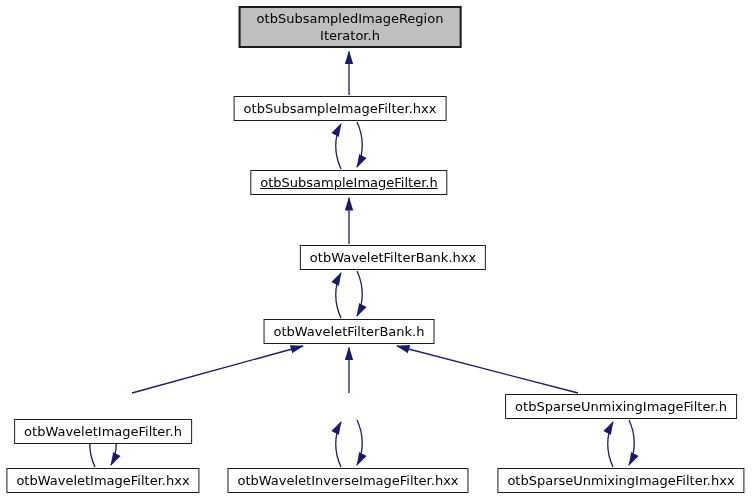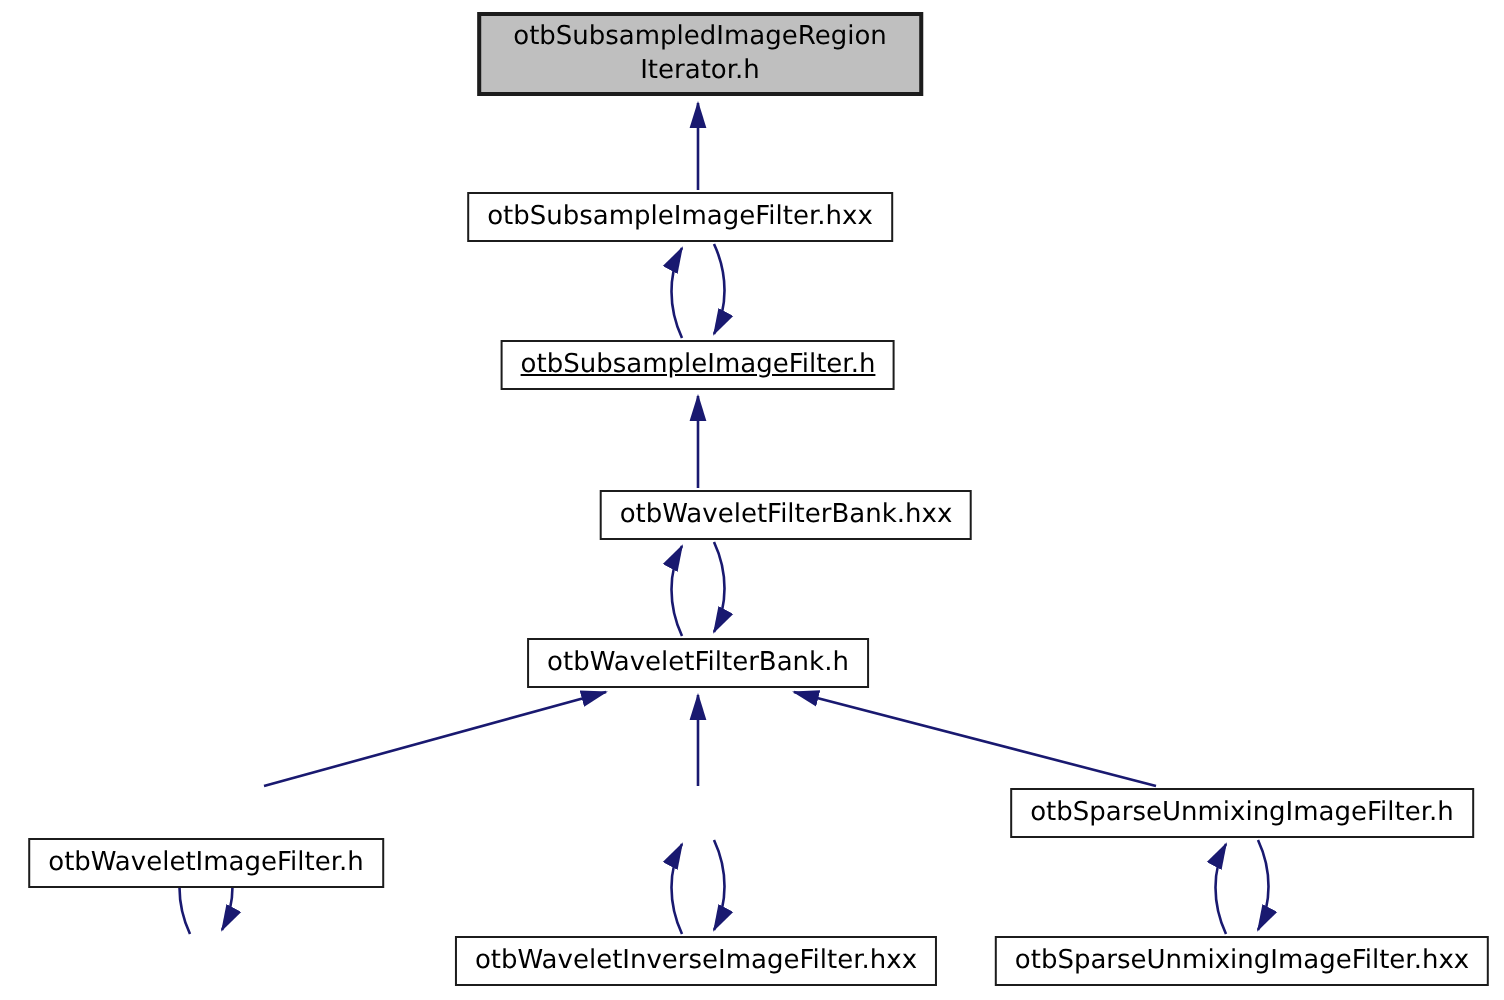--- a/index.html
+++ b/index.html
@@ -91,18 +91,19 @@
 
   <a class="node" style="left:349px; top:245px;margin-left:44px;">otbWaveletFilterBank.hxx</a>
 
   <a class="node" style="left:349px; top:319px;">otbWaveletFilterBank.h</a>
 
   <a class="node" style="left:103px; top:394px;margin-top:25px;">otbWaveletImageFilter.h</a>
 
 
   <a class="node" style="left:621px; top:394px;">otbSparseUnmixingImageFilter.h</a>
 
+  <a class="node" style="left:103px; top:468px;">otbWaveletImageFilter.hxx</a>
 
   <a class="node" style="left:348px; top:468px;">otbWaveletInverseImageFilter.hxx</a>
 
   <a class="node" style="left:621px; top:468px;">otbSparseUnmixingImageFilter.hxx</a>
 
 </div>
 
 </body></html>

